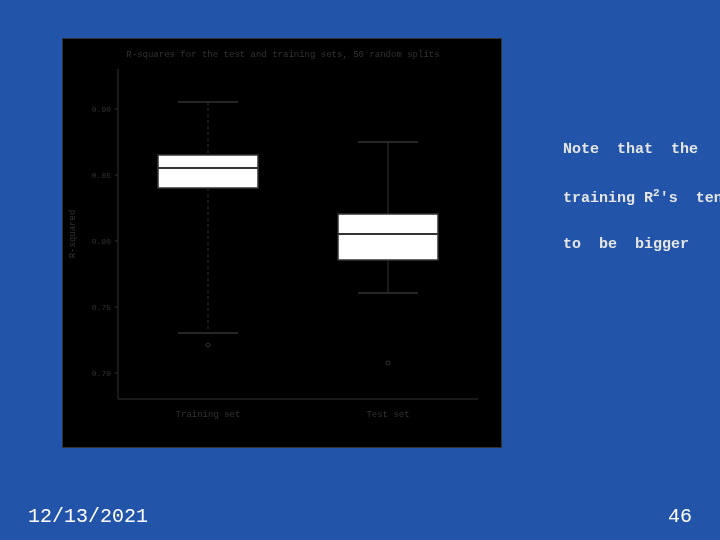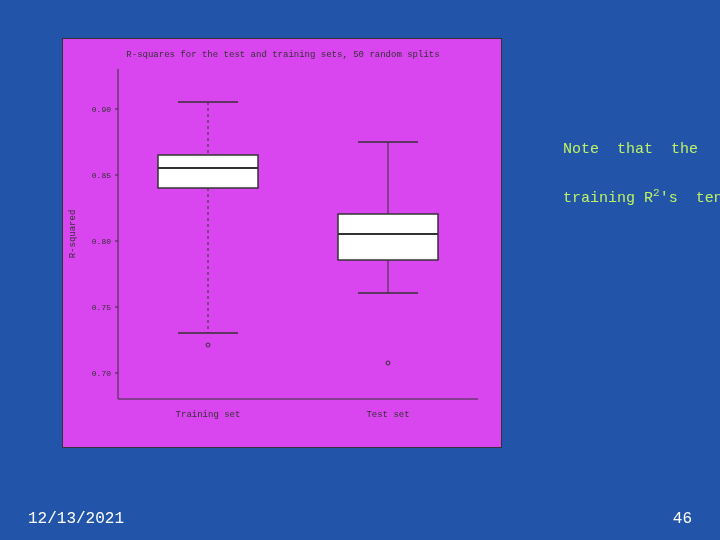--- a/index.html
+++ b/index.html
@@ -20,47 +20,48 @@
       position: relative;
     }
 
     
     .chart-wrapper {
       position: absolute;
       top: 38px;
       left: 62px;
       width: 440px;
       height: 410px;
-      background: #d946ef;
+      background: #000000;
       border: 1px solid #333;
     }
 
     
     .note-text {
       position: absolute;
       top: 115px;
       right: 28px;
       width: 165px;
-      color: #bef264;
+      color: #e5e5e5;
       font-family: 'Courier New', Courier, monospace;
       font-size: 15px;
       line-height: 1.55;
       white-space: pre;
+      font-weight: bold;
     }
 
     
     .footer {
       position: absolute;
       bottom: 12px;
       left: 0;
       right: 0;
       display: flex;
       justify-content: space-between;
       padding: 0 28px;
-      font-size: 16px;
+      font-size: 20px;
       color: white;
       font-family: 'Courier New', Courier, monospace;
     }
 
     svg text {
       font-family: 'Courier New', Courier, monospace;
     }
   </style>
 </head>
 <body>
@@ -123,20 +124,21 @@
 
       <circle cx="325" cy="324" r="2" fill="none" stroke="#333" stroke-width="1"></circle>
 
       <text x="325" y="378" text-anchor="middle" font-size="9" fill="#333">Test set</text>
     </svg>
   </div>
 
   <div class="note-text">
     <span>Note  that  the</span><br>
     <span>training R<sup style="font-size:11px">2</sup>'s  tend</span><br>
+    <span>to  be  bigger</span>
   </div>
 
   <div class="footer">
     <span>12/13/2021</span>
     <span>46</span>
   </div>
 
 </div>
 
 </body></html>

